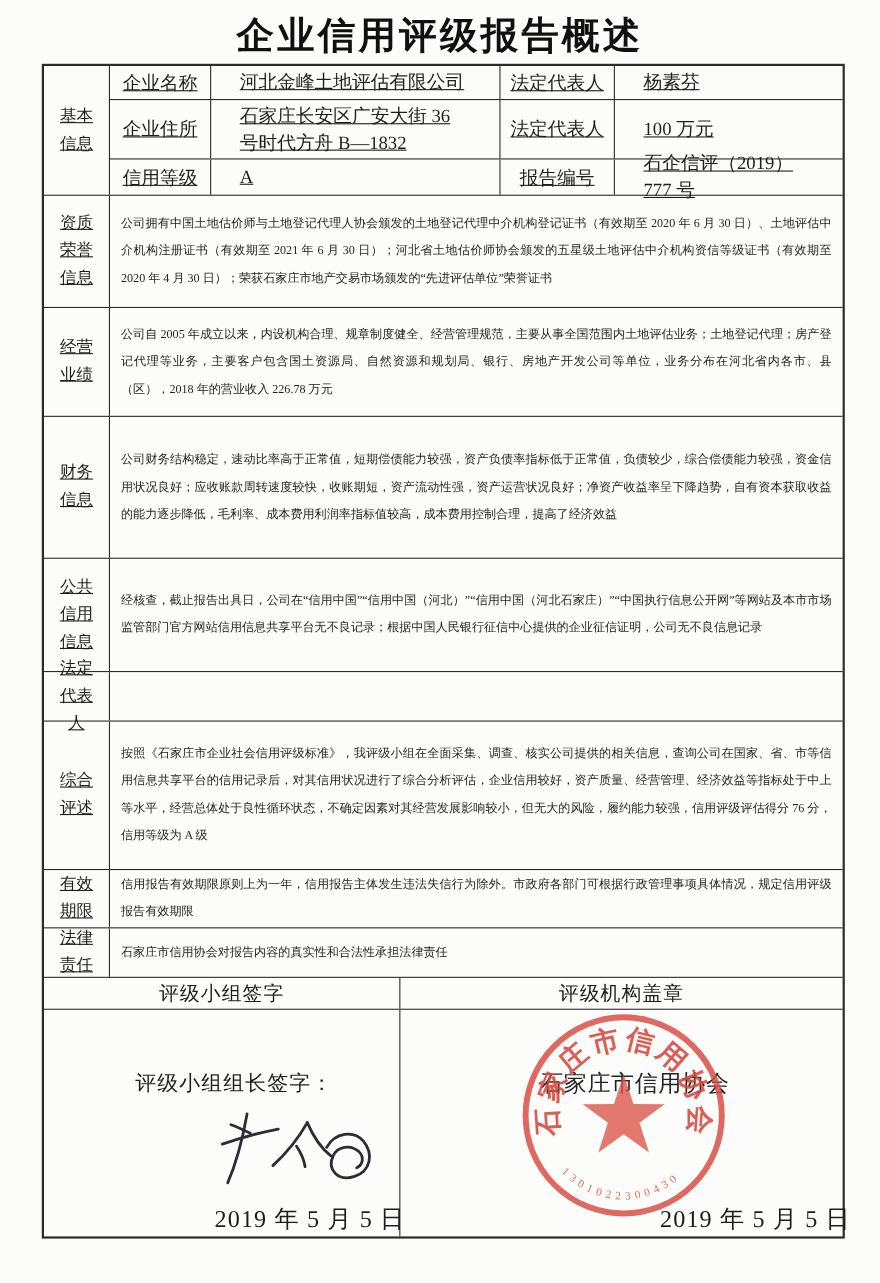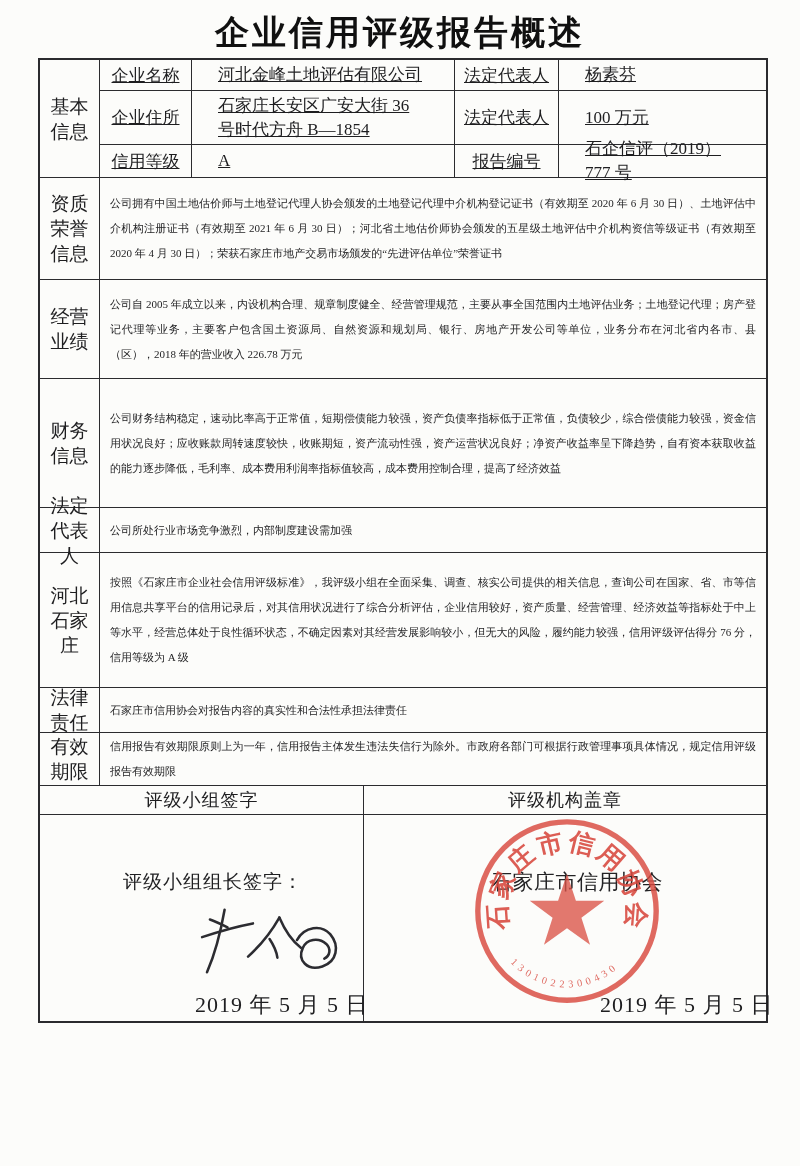--- a/index.html
+++ b/index.html
@@ -17,21 +17,21 @@
   .doc-table {
     position:absolute; left:38px; top:58px; width:730px;
     border:2px solid #2b2b2e; box-sizing:border-box; background:transparent;
   }
   .trow { display:flex; box-sizing:border-box; }
   .trow + .trow { border-top:1.5px solid #2b2b2e; }
   .lbl {
     width:60px; min-width:60px; box-sizing:border-box;
     border-right:1.5px solid #2b2b2e;
     display:flex; align-items:center; justify-content:center;
-    text-align:center; font-size:19px; line-height:25px; padding:0 10px;
+    text-align:center; font-size:15px; line-height:25px; padding:0 10px;text-decoration:underline;
   }
   .content { flex:1; display:flex; align-items:center; padding:0 10px; box-sizing:border-box; min-width:0; }
   .content p { margin:0; font-size:11px; line-height:25px; text-align:justify; }
   
   .basic-grid { flex:1; display:flex; flex-direction:column; min-width:0;text-decoration:underline; }
   .brow { display:flex; box-sizing:border-box; }
   .brow + .brow { border-top:1.5px solid #2b2b2e; }
   .bcell { box-sizing:border-box; display:flex; align-items:center; font-size:17px; }
   .bf1 { width:92px; min-width:92px; border-right:1.5px solid #2b2b2e; justify-content:center; }
   .bv1 { width:263px; min-width:263px; border-right:1.5px solid #2b2b2e; padding:2px 10px; }
@@ -69,21 +69,21 @@
               <p>河北金峰土地评估有限公司</p>
             </div>
           <div class="bcell bf2">法定代表人</div>
           <div class="bcell bv2">
               <p>杨素芬</p>
             </div>
         </div>
         <div class="brow" style="height:54px">
           <div class="bcell bf1">企业住所</div>
           <div class="bcell bv1">
-              <p>石家庄长安区广安大街 36 号时代方舟 B—1854</p>
+              <p>石家庄长安区广安大街 36 号时代方舟 B—1832</p>
             </div>
           <div class="bcell bf2">法定代表人</div>
           <div class="bcell bv2">
               <p>100 万元</p>
             </div>
         </div>
         <div class="brow" style="height:33px">
           <div class="bcell bf1">信用等级</div>
           <div class="bcell bv1">
               <p>A</p>
@@ -110,46 +110,49 @@
         </div>
     </div>
 
     <div class="trow" style="height:129px">
       <div class="lbl">财务信息</div>
       <div class="content">
           <p>公司财务结构稳定，速动比率高于正常值，短期偿债能力较强，资产负债率指标低于正常值，负债较少，综合偿债能力较强，资金信用状况良好；应收账款周转速度较快，收账期短，资产流动性强，资产运营状况良好；净资产收益率呈下降趋势，自有资本获取收益的能力逐步降低，毛利率、成本费用利润率指标值较高，成本费用控制合理，提高了经济效益</p>
         </div>
     </div>
 
+    <div class="trow" style="height:103px">
+      <div class="lbl">公共信用信息</div>
+      <div class="content">
+          <p>经核查，截止报告出具日，公司在“信用中国”“信用中国（河北）”“信用中国（河北石家庄）”“中国执行信息公开网”等网站及本市市场监管部门官方网站信用信息共享平台无不良记录；根据中国人民银行征信中心提供的企业征信证明，公司无不良信息记录</p>
+        </div>
+    </div>
 
     <div class="trow" style="height:45px">
       <div class="lbl">法定代表人</div>
+    </div>
+
+    <div class="trow" style="height:135px">
+      <div class="lbl">综合评述</div>
       <div class="content">
-          <p>公司所处行业市场竞争激烈，内部制度建设需加强</p>
+          <p>按照《石家庄市企业社会信用评级标准》，我评级小组在全面采集、调查、核实公司提供的相关信息，查询公司在国家、省、市等信用信息共享平台的信用记录后，对其信用状况进行了综合分析评估，企业信用较好，资产质量、经营管理、经济效益等指标处于中上等水平，经营总体处于良性循环状态，不确定因素对其经营发展影响较小，但无大的风险，履约能力较强，信用评级评估得分 76 分，信用等级为 A 级</p>
         </div>
     </div>
 
-    <div class="trow" style="height:135px">
-      <div class="lbl">河北石家庄</div>
+    <div class="trow" style="height:53px">
+      <div class="lbl">有效期限</div>
       <div class="content">
-          <p>按照《石家庄市企业社会信用评级标准》，我评级小组在全面采集、调查、核实公司提供的相关信息，查询公司在国家、省、市等信用信息共享平台的信用记录后，对其信用状况进行了综合分析评估，企业信用较好，资产质量、经营管理、经济效益等指标处于中上等水平，经营总体处于良性循环状态，不确定因素对其经营发展影响较小，但无大的风险，履约能力较强，信用评级评估得分 76 分，信用等级为 A 级</p>
+          <p>信用报告有效期限原则上为一年，信用报告主体发生违法失信行为除外。市政府各部门可根据行政管理事项具体情况，规定信用评级报告有效期限</p>
         </div>
     </div>
 
     <div class="trow" style="height:45px">
       <div class="lbl">法律责任</div>
       <div class="content">
           <p>石家庄市信用协会对报告内容的真实性和合法性承担法律责任</p>
-        </div>
-    </div>
-
-    <div class="trow" style="height:53px">
-      <div class="lbl">有效期限</div>
-      <div class="content">
-          <p>信用报告有效期限原则上为一年，信用报告主体发生违法失信行为除外。市政府各部门可根据行政管理事项具体情况，规定信用评级报告有效期限</p>
         </div>
     </div>
 
     <div class="trow sigrow" style="height:29px">
       <div class="sig-left sig-head">评级小组签字</div>
       <div class="sig-right sig-head">评级机构盖章</div>
     </div>
 
     <div class="trow sigrow" style="height:207px">
       <div class="sig-left">

